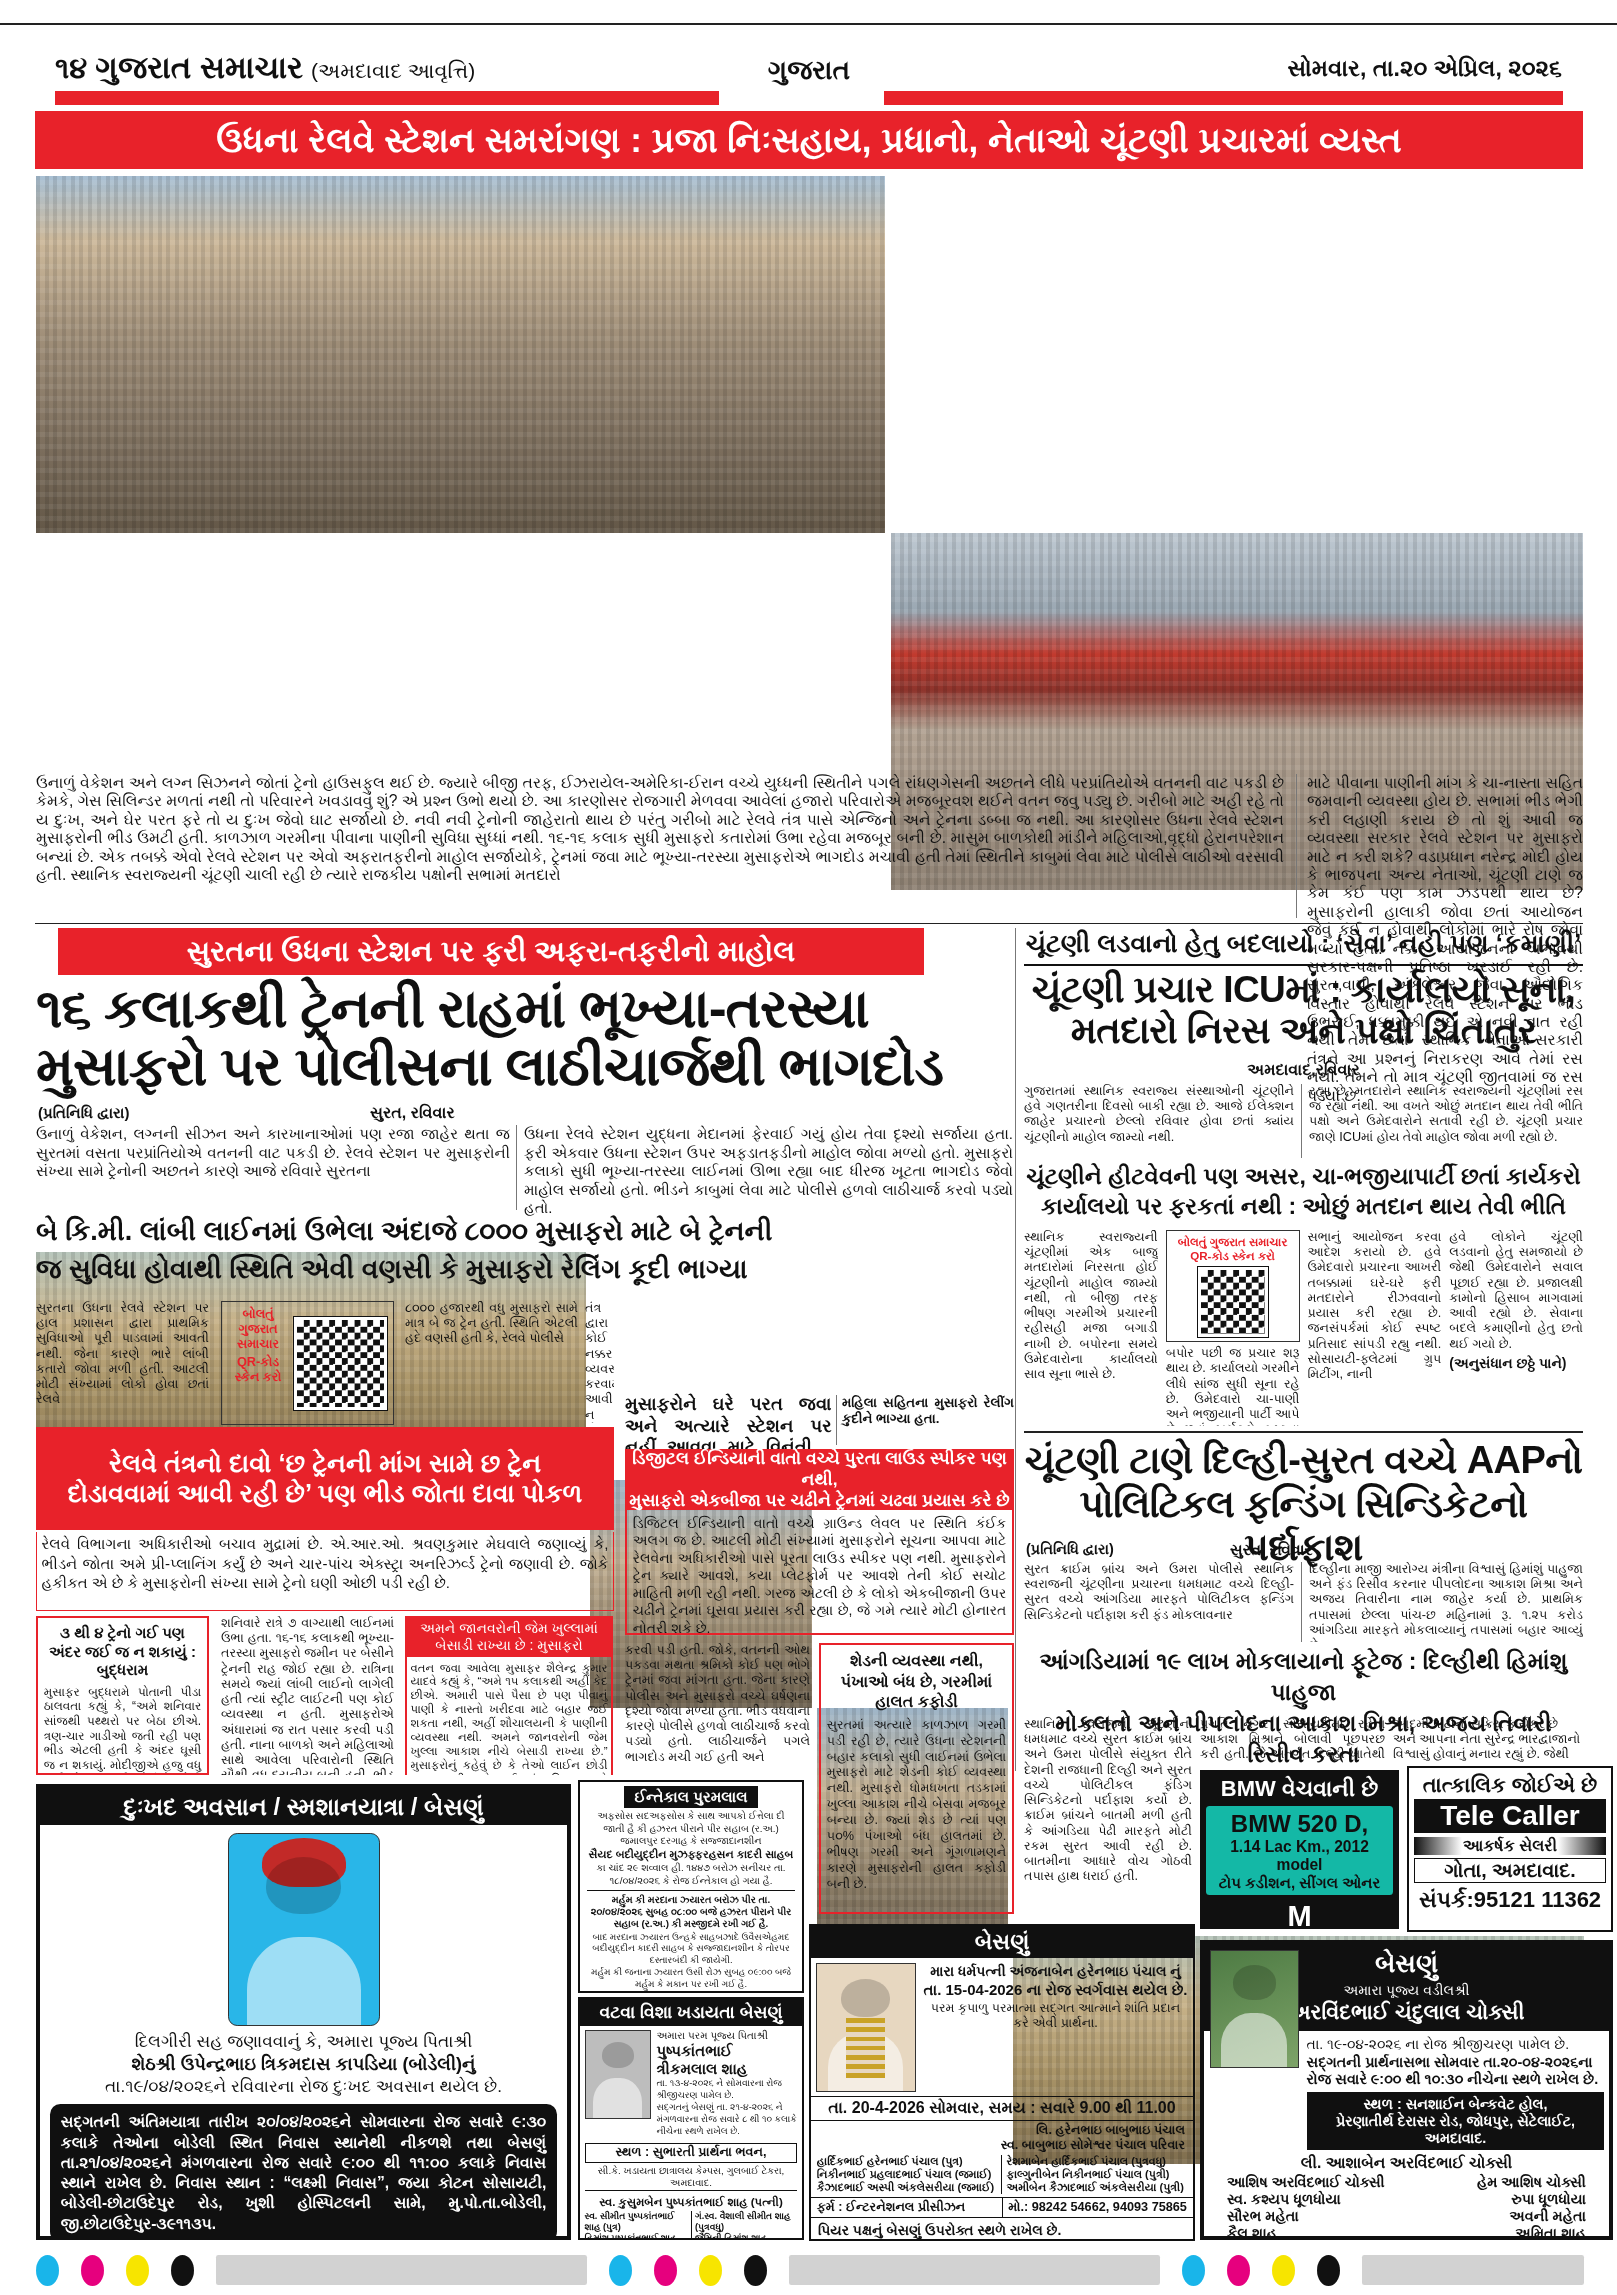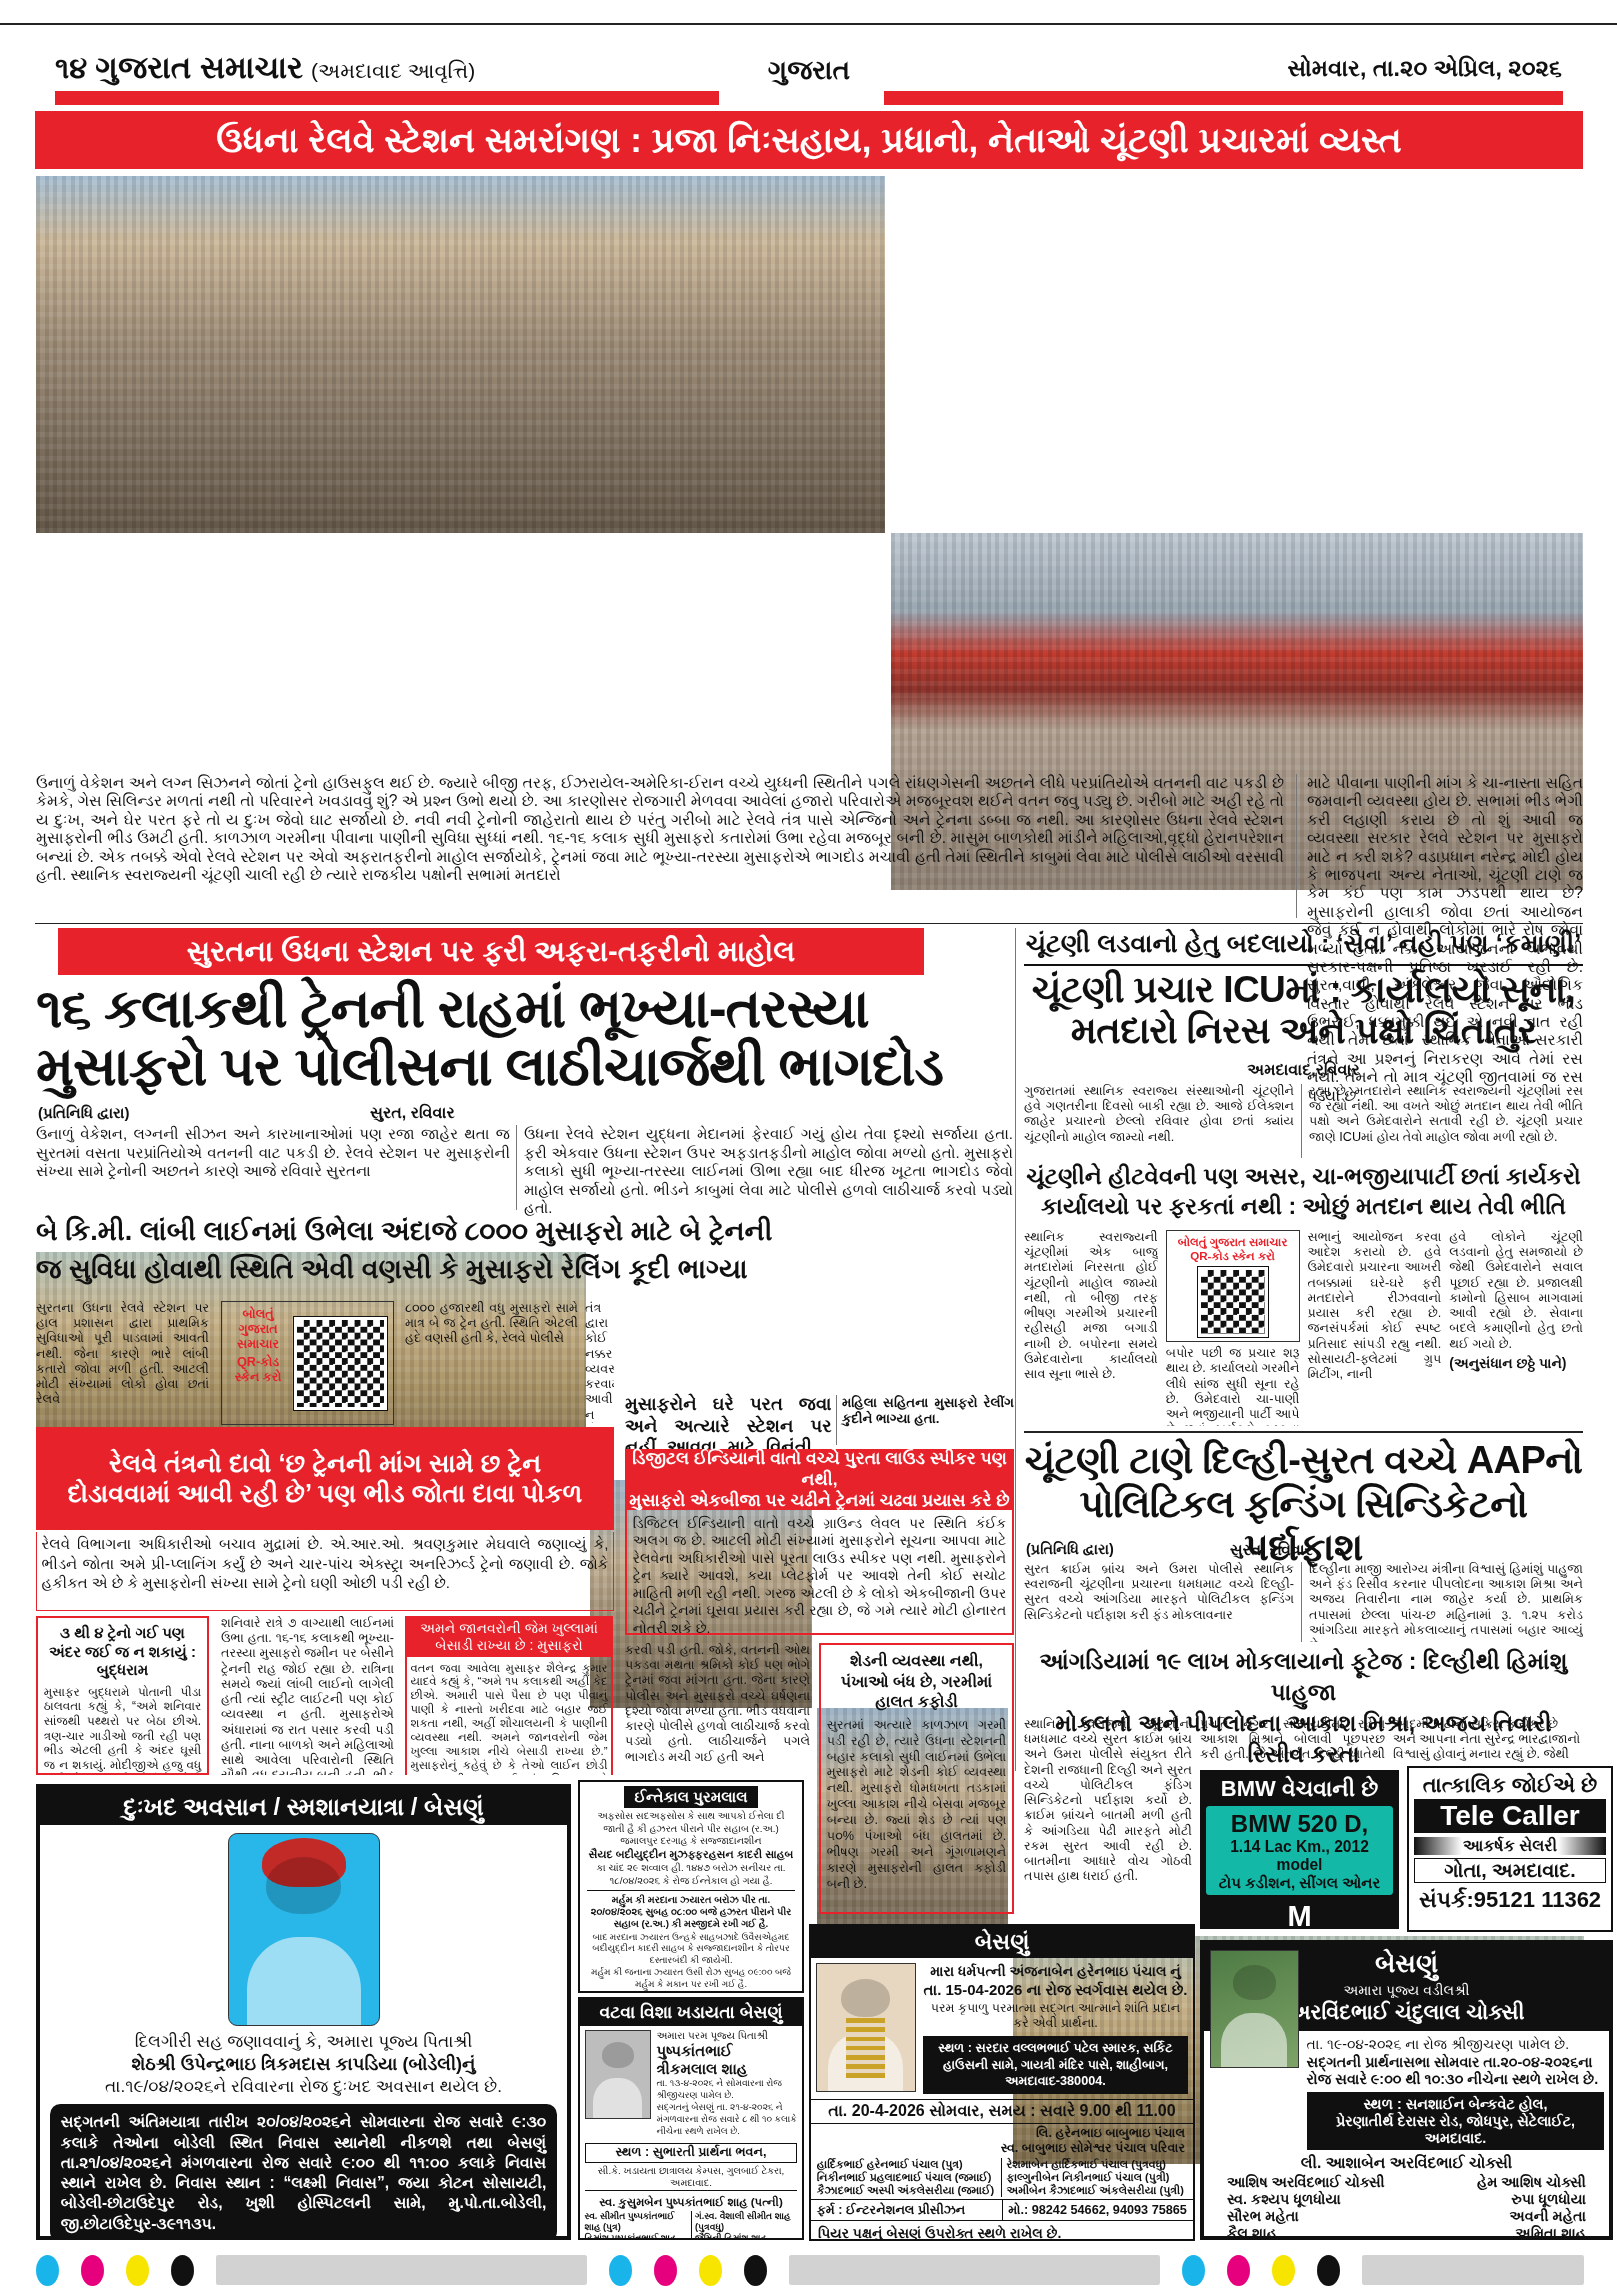--- a/index.html
+++ b/index.html
@@ -235,21 +235,20 @@
 <div class="abs" style="left:809px;top:1924px;width:386px;height:317px;border:2.3px solid #101010;box-sizing:border-box;overflow:hidden;">
   <div class="blk-bg ctr" style="height:32px;display:flex;align-items:center;justify-content:center;font-size:22px;font-weight:bold;">બેસણું</div>
   <div style="display:flex;padding:4.6px;">
     <div class="portrait" style="width:98px;height:127px;background:#e7d7c0;flex:none;">
       <div style="position:absolute;left:30%;right:30%;top:40%;bottom:10%;background:repeating-linear-gradient(0deg,#c9a227 0 4.6px,#e7d7c0 4.6px 9.2px);"></div>
     </div>
     <div style="padding-left:7px;flex:1;">
       <div class="ctr b" style="font-size:14px;">મારા ધર્મપત્ની અંજનાબેન હરેનભાઇ પંચાલ નું</div>
       <div class="ctr b" style="font-size:15px;margin-top:1.2px;">તા. 15-04-2026 ના રોજ સ્વર્ગવાસ થયેલ છે.</div>
       <div class="ctr" style="font-size:12.7px;margin-top:2.3px;">પરમ કૃપાળુ પરમાત્મા સદ્ગત આત્માને શાંતિ પ્રદાન કરે એવી પ્રાર્થના.</div>
-      <div class="blk-bg ctr" style="font-size:12.7px;font-weight:bold;line-height:1.3;margin-top:4.6px;padding:4.6px;">સ્થળ : સરદાર વલ્લભભાઈ પટેલ સ્મારક, સર્કિટ હાઉસની સામે, ગાયત્રી મંદિર પાસે, શાહીબાગ, અમદાવાદ-380004.</div>
     </div>
   </div>
   <div class="ctr b" style="font-size:16px;border-top:1.7px solid #101010;border-bottom:1.7px solid #101010;padding:2.3px 0;">તા. 20-4-2026 સોમવાર, સમય : સવારે 9.00 થી 11.00</div>
   <div style="text-align:right;font-size:12.7px;font-weight:bold;padding:2.3px 8px 0;">લિ. હરેનભાઇ બાબુભાઇ પંચાલ</div>
   <div style="text-align:right;font-size:12.7px;font-weight:bold;padding:0 8px;">સ્વ. બાબુભાઇ સોમેશ્વર પંચાલ પરિવાર</div>
   <div style="display:flex;font-size:11px;font-weight:bold;padding:2.3px 5.8px;gap:4.6px;">
     <div style="flex:1;border-right:1.2px solid #101010;padding-right:3.5px;">
       <div>હાર્દિકભાઈ હરેનભાઈ પંચાલ (પુત્ર)</div>
       <div>નિકીનભાઈ પ્રહલાદભાઈ પંચાલ (જમાઈ)</div>
       <div>કૈઝાદભાઈ અસ્પી અંકલેસરીયા (જમાઈ)</div>

